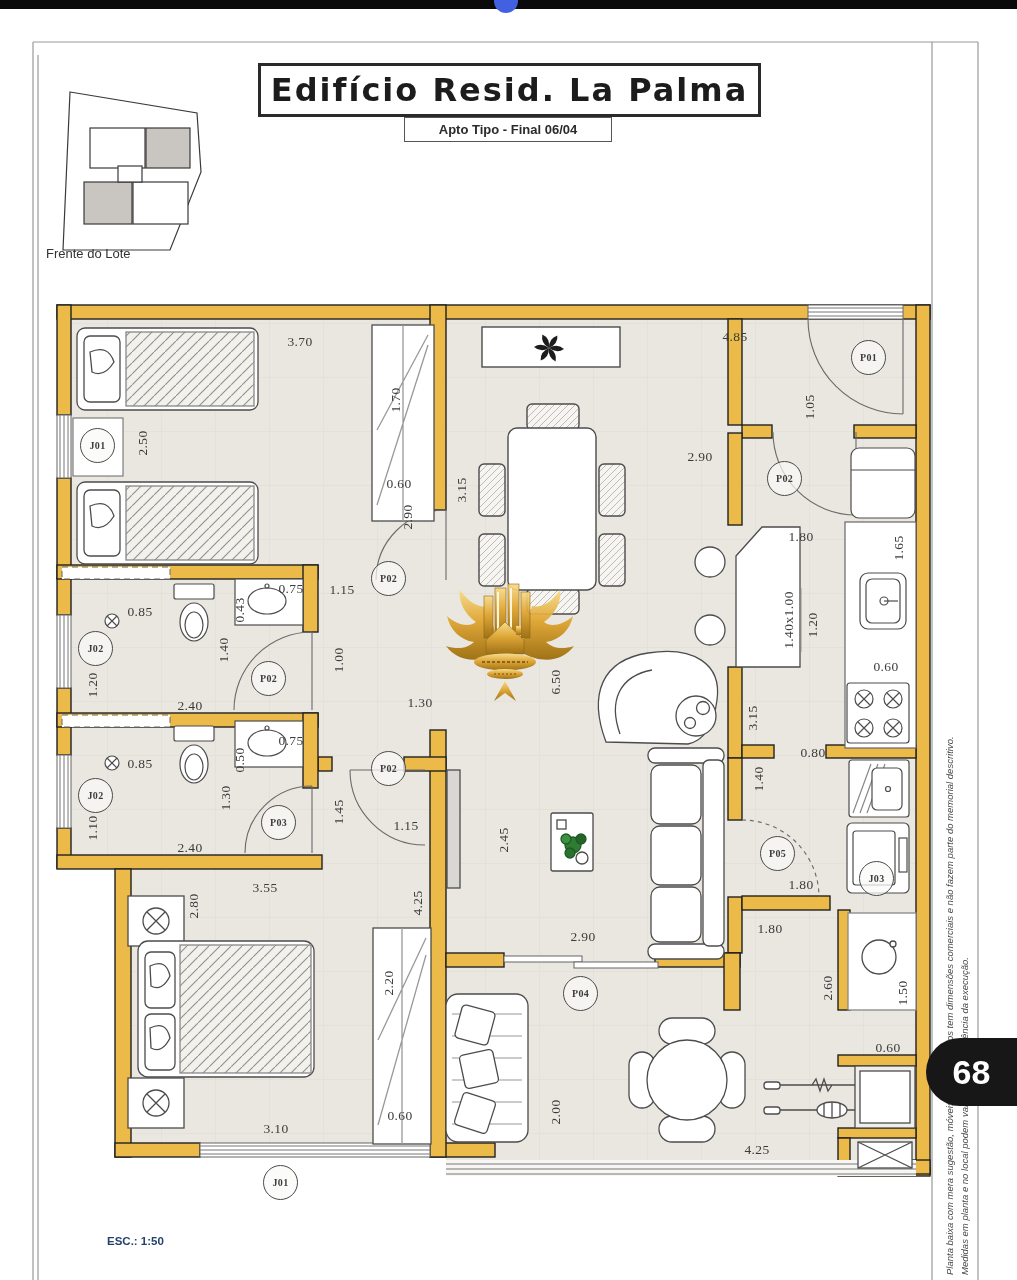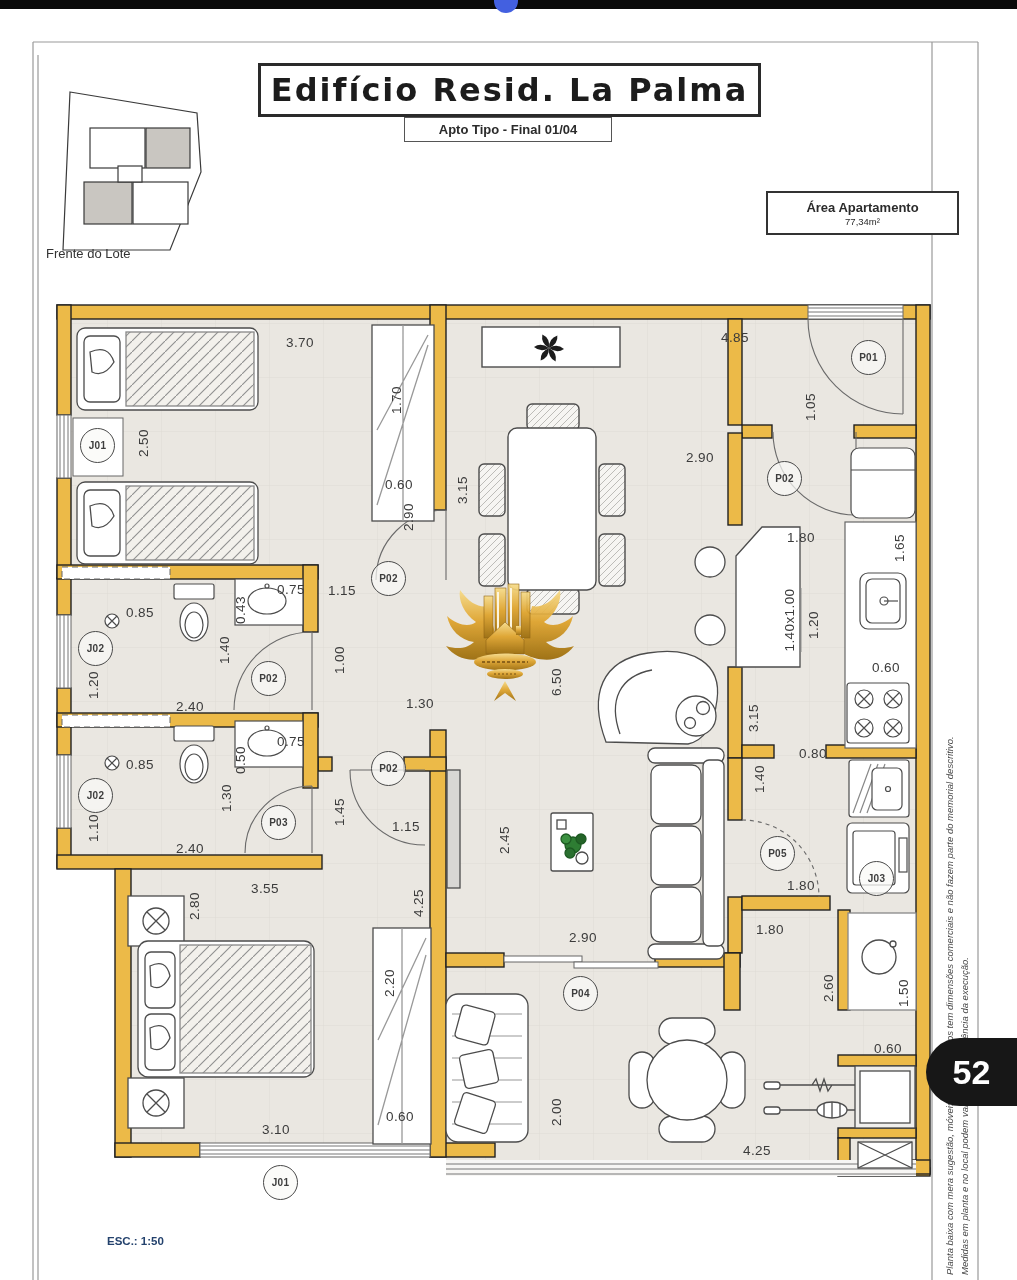--- a/index.html
+++ b/index.html
@@ -338,29 +338,25 @@
     </g>
   </svg>
 
   <div class="topbar"></div>
   <div class="notch"></div>
 
   <div class="title-box">
     <span>Edifício Resid. La Palma</span>
   </div>
   <div class="subtitle-box">
-    <span>Apto Tipo - Final 01/04</span>
-  </div>
-  <div class="area-box">
-    <div class="lbl">Área Apartamento</div>
-    <div class="val">77,34m²</div>
+    <span>Apto Tipo - Final 06/04</span>
   </div>
   <div class="site-label">Frente do Lote</div>
 
-  <div id="labels-layer" style="position:absolute;left:0;top:0;width:1017px;height:1020px;">
+  <div id="labels-layer" style="position:absolute;left:0;top:0;width:1017px;height:1020px;font-family:Liberation Serif, serif;">
       <div class="dim" style="left: 300px; top: 342px;">3.70</div>
       <div class="dim rot" style="left: 143px; top: 443px;">2.50</div>
       <div class="dim rot" style="left: 396px; top: 400px;">1.70</div>
       <div class="dim" style="left: 399px; top: 484px;">0.60</div>
       <div class="dim rot" style="left: 408px; top: 517px;">2.90</div>
       <div class="dim" style="left: 342px; top: 590px;">1.15</div>
       <div class="dim" style="left: 291px; top: 589px;">0.75</div>
       <div class="dim rot" style="left: 240px; top: 610px;">0.43</div>
       <div class="dim" style="left: 140px; top: 612px;">0.85</div>
       <div class="dim rot" style="left: 93px; top: 685px;">1.20</div>
@@ -418,15 +414,15 @@
       <div class="tag" style="left: 876px; top: 878px;">J03</div>
       <div class="tag" style="left: 580px; top: 993px;">P04</div>
     </div>
 
   <div class="side-note l1">Planta baixa com mera sugestão, móveis e equipamentos tem dimensões comerciais e não fazem parte do memorial descritivo.</div>
   <div class="side-note l2">Medidas em planta e no local podem variar em consequência da execução.</div>
 
   <div class="footer-scale">ESC.: 1:50</div>
 
   <div class="page-badge">
-    <span>52</span>
+    <span>68</span>
   </div>
 </div>
 
 </body></html>

